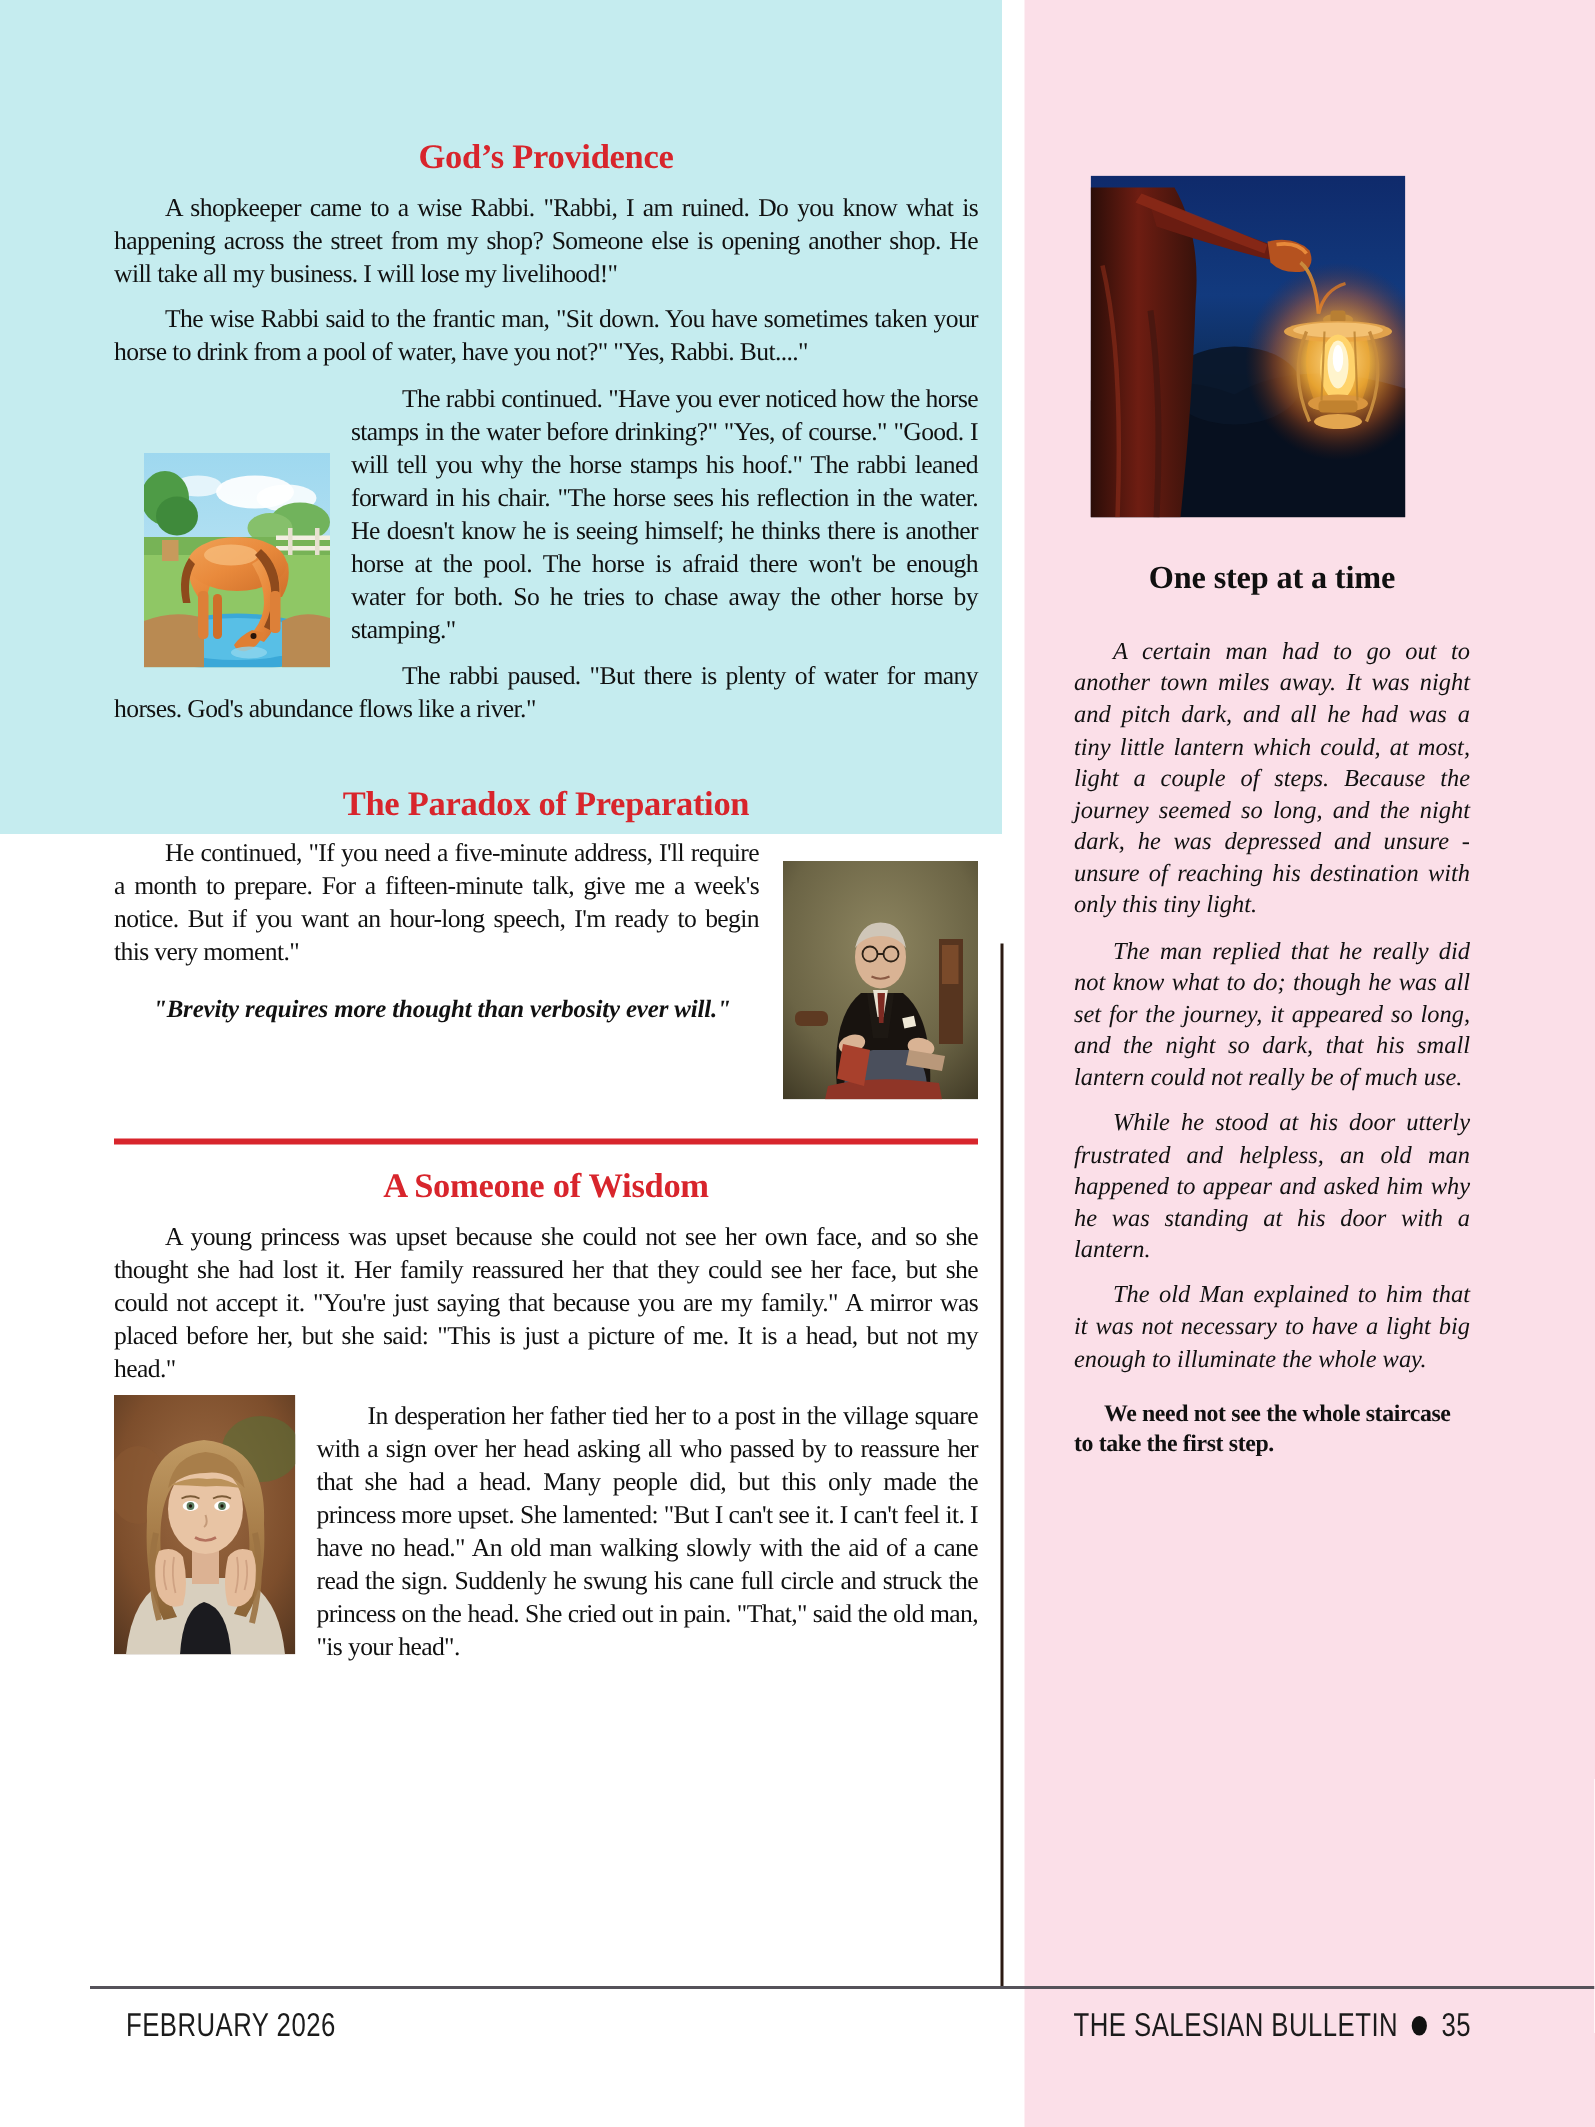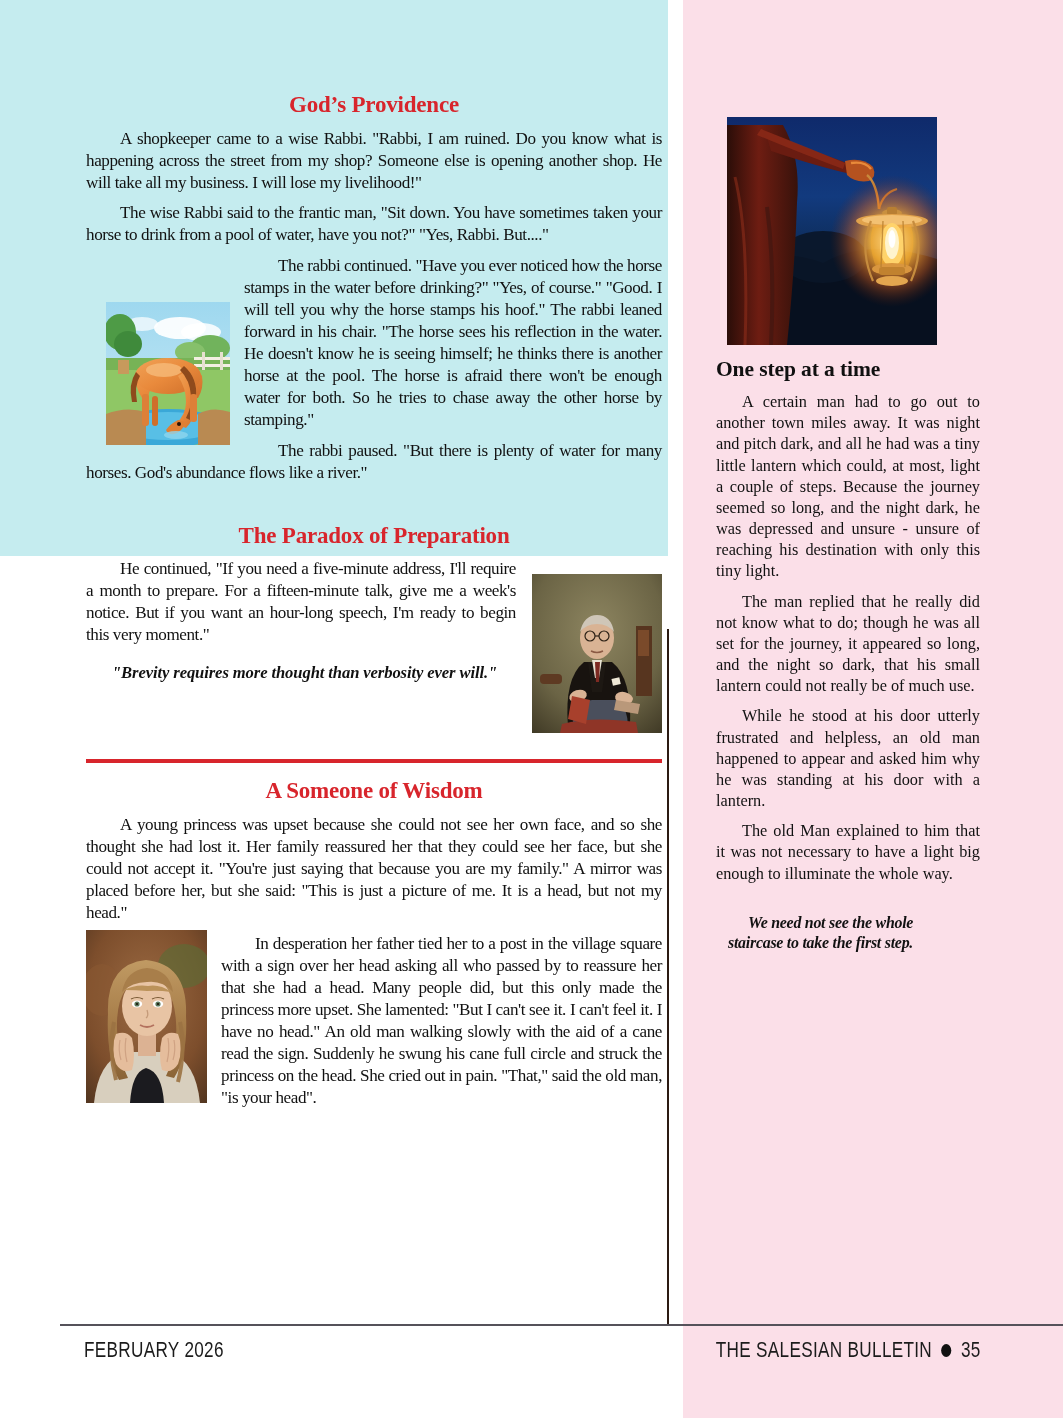--- a/index.html
+++ b/index.html
@@ -38,21 +38,21 @@
   #footer-rule {
     position: absolute;
     left: 60px; top: 1324px;
     width: 1003px; height: 2px;
     background: #55525a;
   }
 
   
   #left-column {
     position: absolute;
-    left: 86px; top: 0;
+    left: 76px; top: 0;
     width: 576px;
     height: 1320px;
   }
 
   .section-heading {
     text-align: center;
     color: #d8252c;
     font-weight: bold;
     font-size: 23px;
     letter-spacing: -0.2px;
@@ -106,43 +106,44 @@
     margin: 3px 0 4px 16px;
   }
 
   
   #right-column {
     position: absolute;
     left: 716px; top: 0;
     width: 264px;
   }
   #heading-one-step {
+    text-align: center;
     color: #101010;
     font-weight: bold;
     font-size: 21.5px;
-    margin: 0;
+    margin: 16px;
     padding-top: 12px;
     letter-spacing: -0.1px;
   }
   .rc-par {
     font-size: 16.3px;
     line-height: 1.30;
     text-align: justify;
     text-indent: 26px;
     margin: 0;
     padding-top: 9px;
+    font-style: italic;
   }
   .rc-moral {
     font-size: 15.9px;
     font-weight: bold;
-    font-style: italic;
     line-height: 1.28;
     text-align: left;
     text-indent: 20px;
-    margin: 12px;
+    margin: 0;
     padding-top: 17px;
     letter-spacing: -0.25px;
   }
 
   
   .footer-text {
     position: absolute;
     font-family: "Liberation Sans", "DejaVu Sans", sans-serif;
     font-size: 22px;
     color: #1b1b1b;

